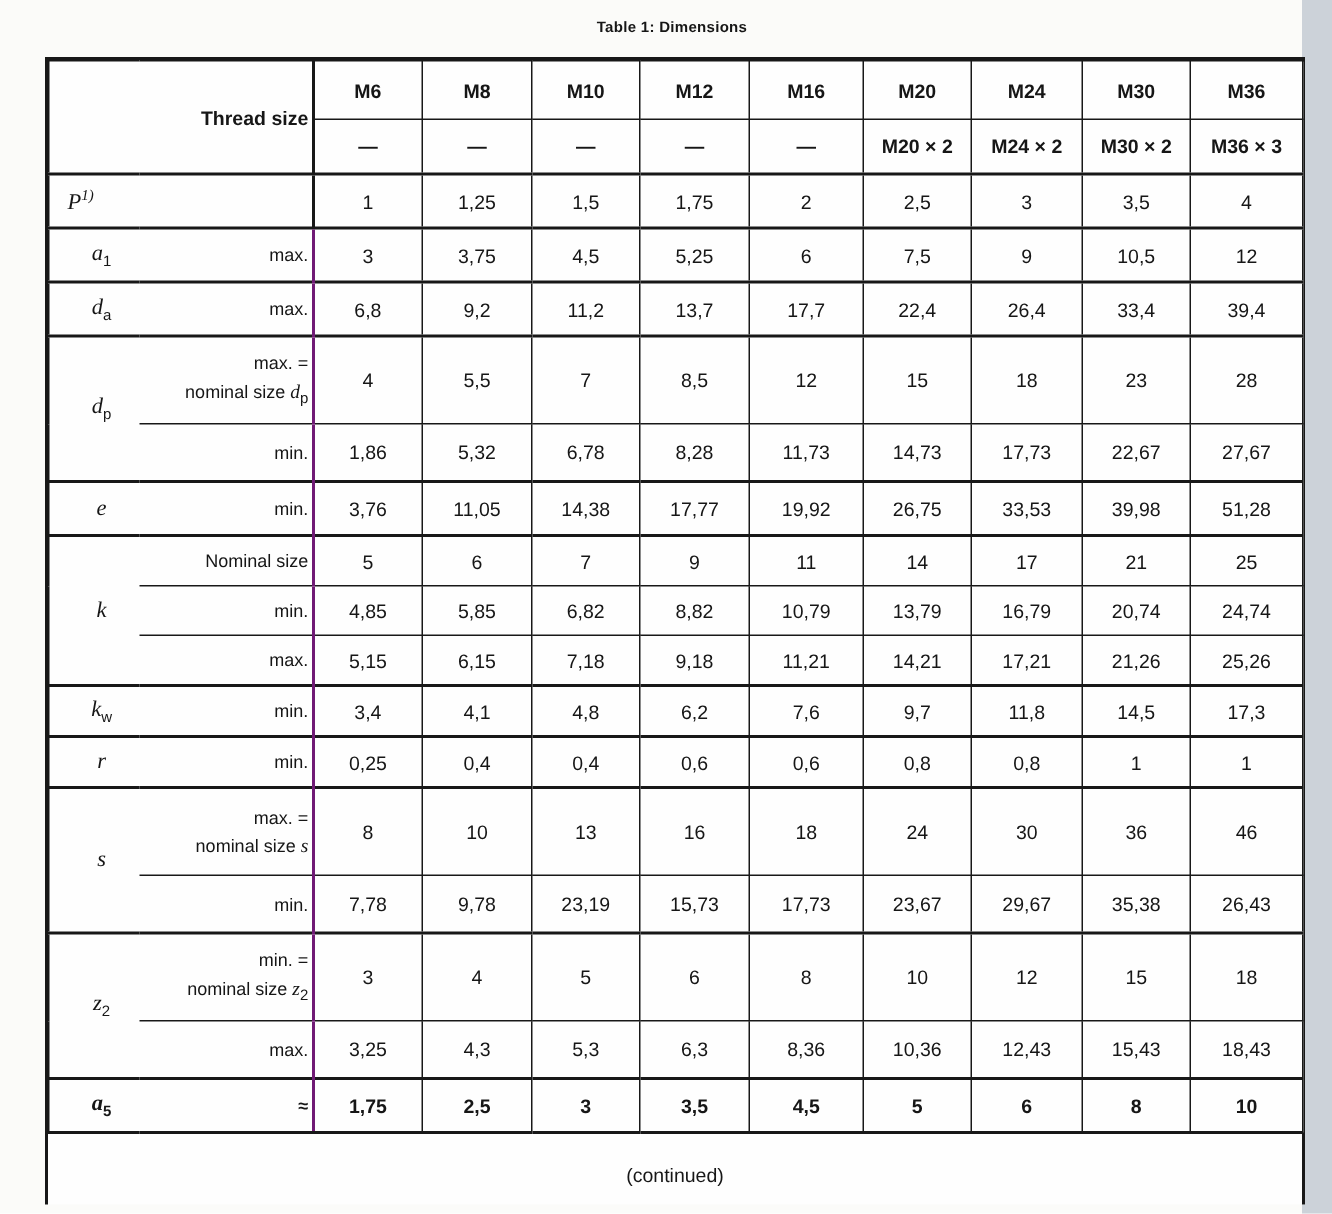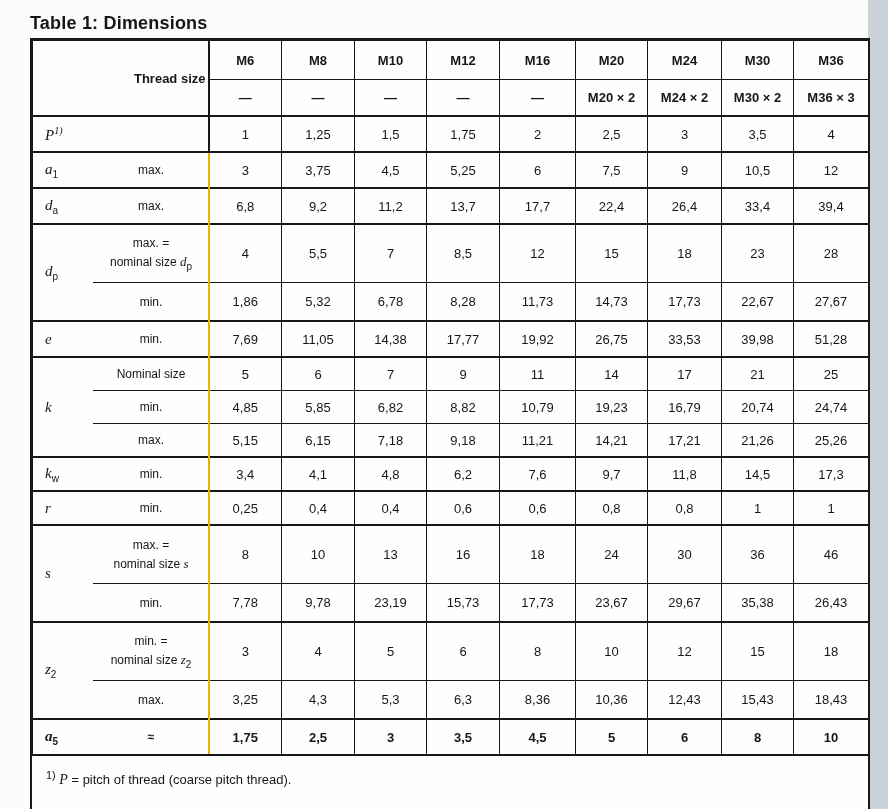--- a/index.html
+++ b/index.html
@@ -8,36 +8,36 @@
     background:#fbfbf9;
     font-family:"Liberation Sans", sans-serif;
     color:#161616;
   }
   .scan-strip{
     position:absolute;right:0;top:0;width:20px;height:809px;
     background:#ccd2d9;
   }
   .title{
     position:absolute;left:30px;top:13px;width:836px;
-    font-weight:bold;font-size:18px;letter-spacing:.2px;
+    text-align:center;font-weight:bold;font-size:10px;letter-spacing:.2px;
   }
   .tbox{
     position:absolute;left:30px;top:38px;width:836px;
     border:2px solid #181818;border-bottom:none;
     background:#fefefe;
   }
   table{border-collapse:collapse;table-layout:fixed;width:100%;}
   td{
     border:1px solid #181818;
     font-size:13px;text-align:center;vertical-align:middle;
     padding:1px 2px;background:#fefefe;
   }
   
-  td.sym{border-right:none;text-align:left;padding-left:12px;width:60px;}
-  td.desc{border-left:none;border-right:2px solid #eab308;text-align:center;padding-left:4px;font-size:12px;}
+  td.sym{border-right:none;text-align:center;padding-left:12px;width:60px;}
+  td.desc{border-left:none;border-right:2px solid #701a75;text-align:right;padding-left:4px;font-size:12px;}
   td.labelspan{border-right:2px solid #181818;text-align:left;padding-left:12px;margin-top:28px;}
   .val.first{border-left:2px solid #181818;}
   
   .symtxt{font-family:"Liberation Serif", serif;font-style:italic;font-size:15px;}
   .symtxt sub{font-size:10px;font-style:normal;font-family:"Liberation Sans",sans-serif;}
   .symtxt sup{font-size:10px;}
   .desc .symtxt{font-size:13px;}
   
   tr.hdr1 td{height:36px;font-weight:bold;}
   tr.hdr2 td{height:33px;font-weight:bold;border-bottom:2px solid #181818;}
@@ -184,21 +184,21 @@
           <td class="val">17,73</td>
           <td class="val">22,67</td>
           <td class="val">27,67</td>
         </tr>
 
     <tr class="rs grp">
       <td class="sym">
         <span class="symtxt">e</span>
       </td>
       <td class="desc">min.</td>
-    <td class="val first">7,69</td>
+    <td class="val first">3,76</td>
           <td class="val">11,05</td>
           <td class="val">14,38</td>
           <td class="val">17,77</td>
           <td class="val">19,92</td>
           <td class="val">26,75</td>
           <td class="val">33,53</td>
           <td class="val">39,98</td>
           <td class="val">51,28</td>
         </tr>
 
@@ -217,21 +217,21 @@
           <td class="val">21</td>
           <td class="val">25</td>
         </tr>
     <tr class="rk">
       <td class="desc">min.</td>
     <td class="val first">4,85</td>
           <td class="val">5,85</td>
           <td class="val">6,82</td>
           <td class="val">8,82</td>
           <td class="val">10,79</td>
-          <td class="val">19,23</td>
+          <td class="val">13,79</td>
           <td class="val">16,79</td>
           <td class="val">20,74</td>
           <td class="val">24,74</td>
         </tr>
     <tr class="rk">
       <td class="desc">max.</td>
     <td class="val first">5,15</td>
           <td class="val">6,15</td>
           <td class="val">7,18</td>
           <td class="val">9,18</td>
@@ -347,19 +347,15 @@
           <td class="val">3,5</td>
           <td class="val">4,5</td>
           <td class="val">5</td>
           <td class="val">6</td>
           <td class="val">8</td>
           <td class="val">10</td>
         </tr>
   </tbody>
     </table>
 
-  <div class="footnote">
-    <sup>1)</sup>
-    <span class="symtxt">P</span><span> = pitch of thread (coarse pitch thread).</span>
-  </div>
 
   <div class="continued">(continued)</div>
 </div>
 
 </body></html>

